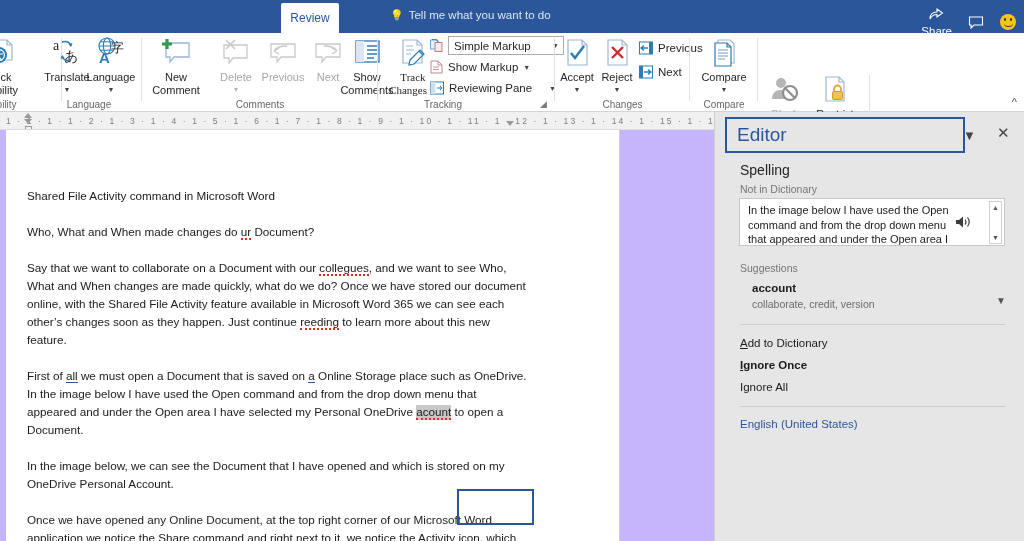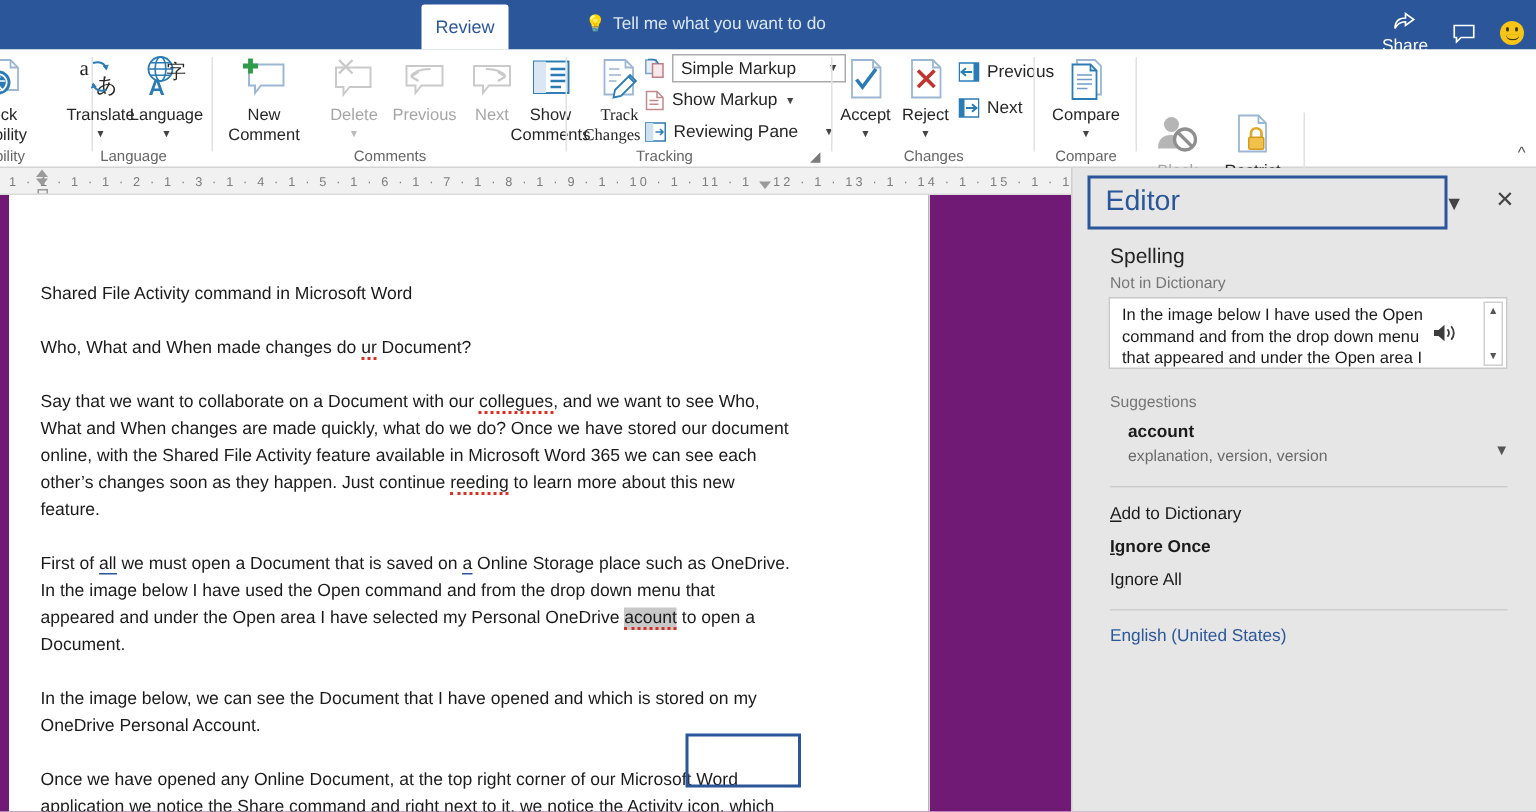--- a/index.html
+++ b/index.html
@@ -112,21 +112,21 @@
   }
   .ruler-right-marker {
     position: absolute; top: 9px; left: 506px; width: 0; height: 0;
     border-left: 4.5px solid transparent; border-right: 4.5px solid transparent;
     border-top: 5px solid #9a9a9a;
   }
 
   
   .workarea {
     position: absolute; left: 0; top: 130px; width: 714px; height: 411px;
-    background: #701a75;
+    background: #c4b5fd;
   }
   .page {
     position: absolute; left: 6px; top: 0; width: 613px; height: 411px;
     background: #ffffff;
   }
   .doc {
     position: absolute; left: 21px; top: 57px; width: 500px;
     font-family: "Liberation Sans", sans-serif;
     font-size: 11.7px; color: #1b1b1b; line-height: 18px;
   }
@@ -536,21 +536,21 @@
         </svg>
       </div>
       <div class="ed-scroll">
         <span class="arw">▲</span>
         <span class="arw">▼</span>
       </div>
     </div>
 
     <div class="ed-sub" style="top:150px;">Suggestions</div>
     <div class="ed-sugg-word" style="top:170px;">account</div>
-    <div class="ed-sugg-syn" style="top:186px;">explanation, version, version</div>
+    <div class="ed-sugg-syn" style="top:186px;">collaborate, credit, version</div>
     <div class="ed-sugg-caret" style="top:183px;">▼</div>
 
     <div class="ed-hr" style="top:212px;"></div>
 
     <div class="ed-action" style="top:225px;"><u>A</u><span>dd to Dictionary</span></div>
     <div class="ed-action" style="top:247px;font-weight:bold;"><u>I</u><span>gnore Once</span></div>
     <div class="ed-action" style="top:269px;">I<u>g</u><span>nore All</span></div>
 
     <div class="ed-hr" style="top:294px;"></div>
 

